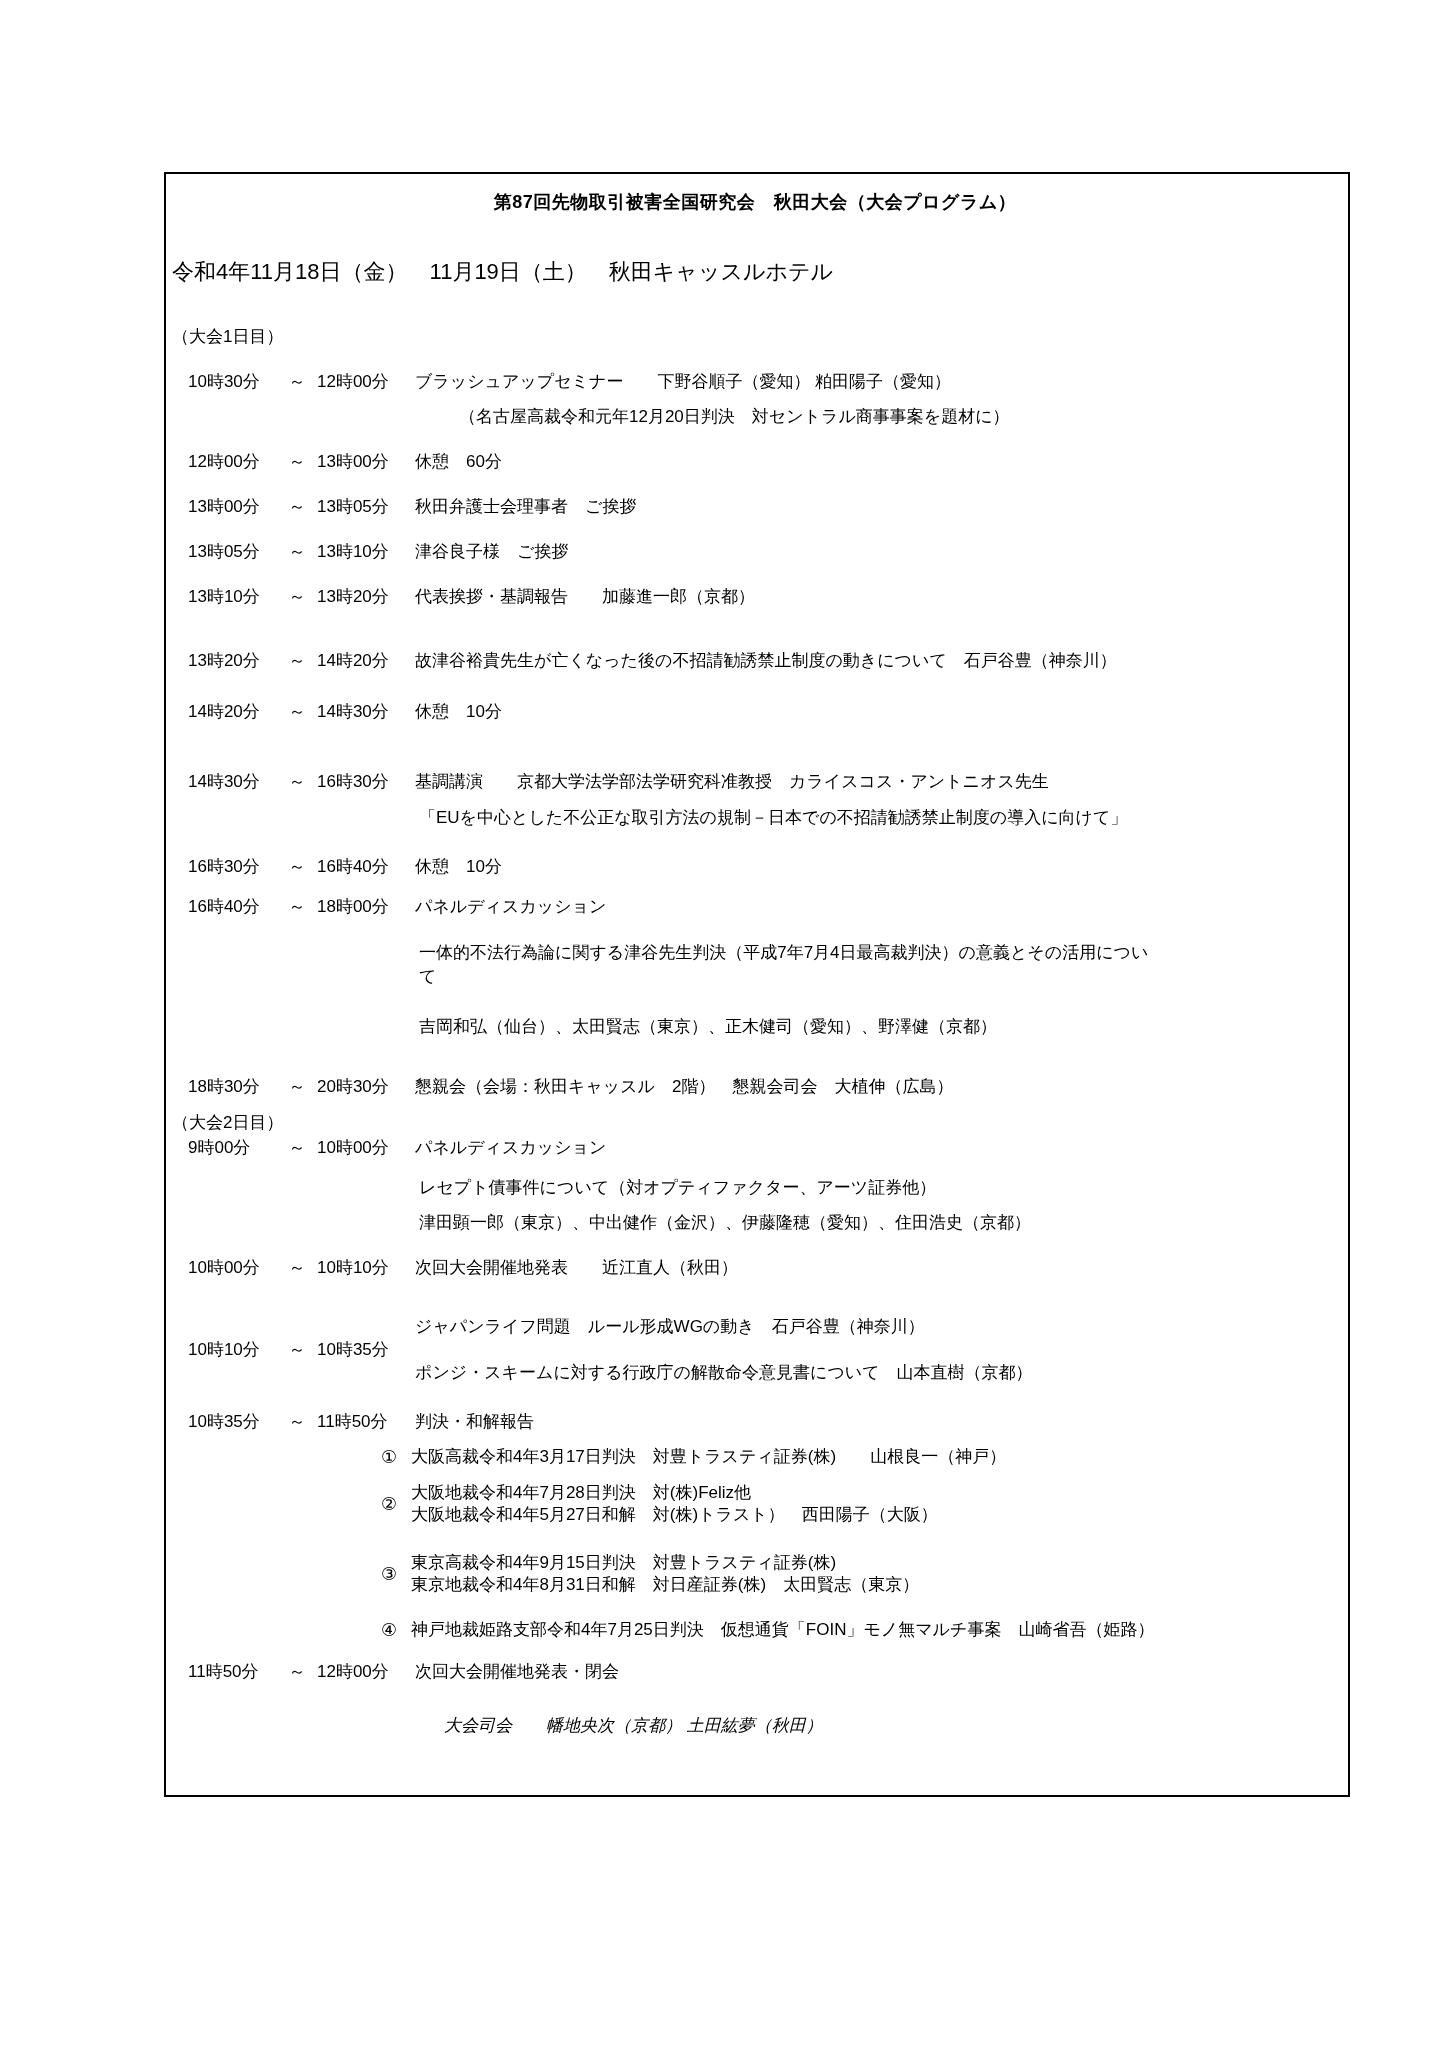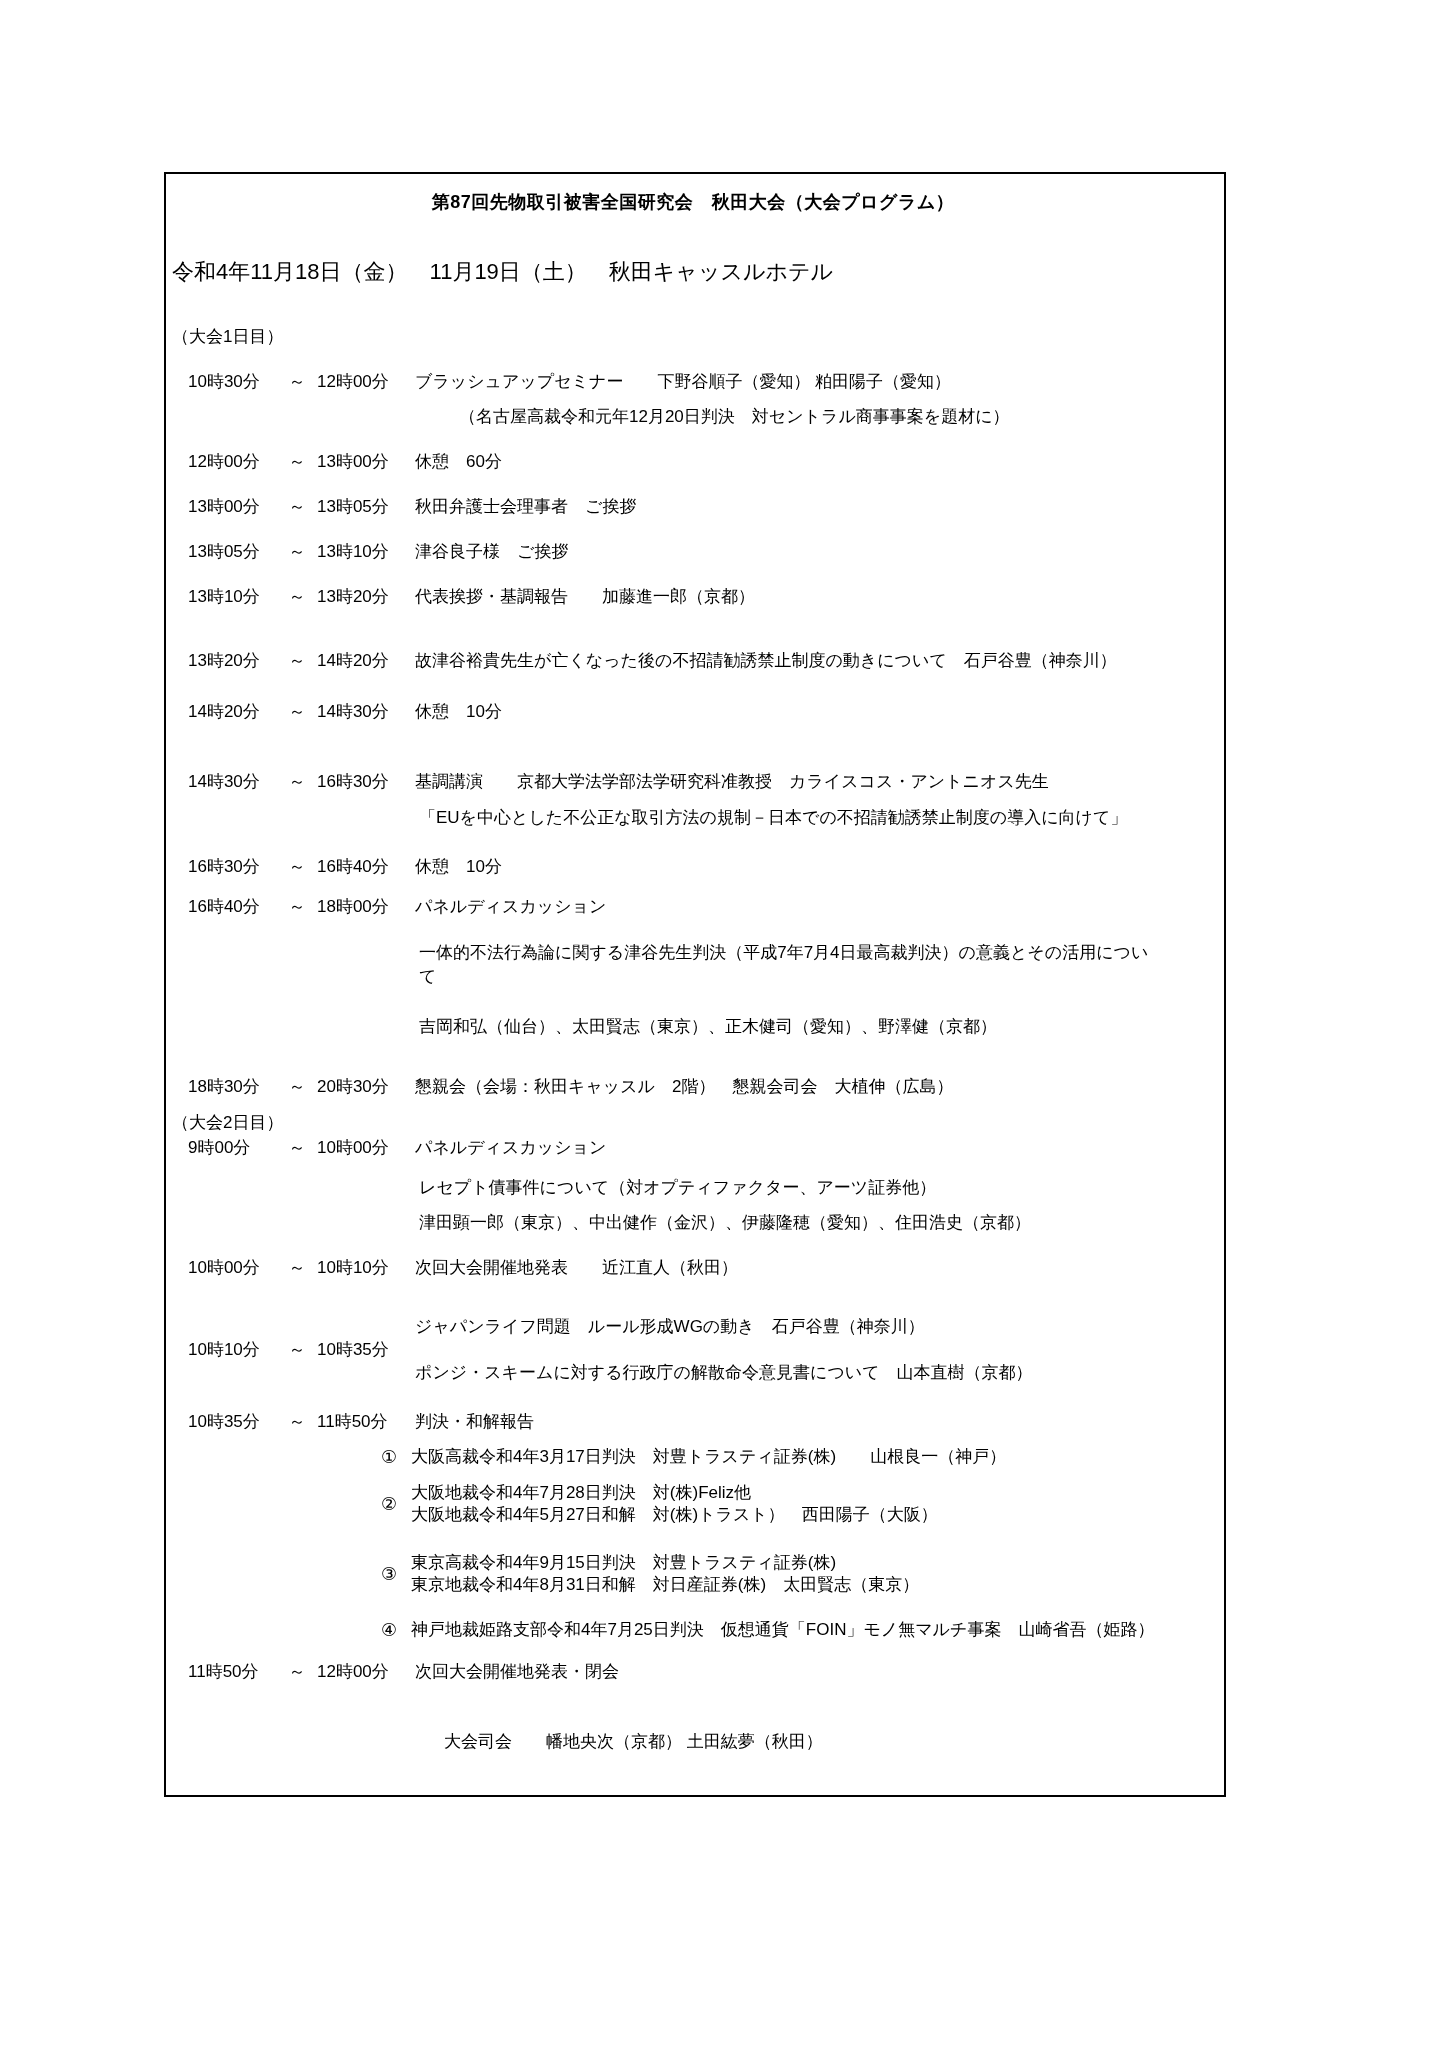--- a/index.html
+++ b/index.html
@@ -11,21 +11,21 @@
     width: 1449px;
     height: 2048px;
     position: relative;
     font-family: "Liberation Sans", "DejaVu Sans", sans-serif;
     color: #000000;
   }
   .sheet {
     position: absolute;
     left: 164px;
     top: 172px;
-    width: 1062px;
+    width: 1186px;
     height: 1625px;
     border: 2px solid #000000;
     box-sizing: border-box;
     padding: 0 10px 0 6px;
     overflow: hidden;
     background: #ffffff;
   }
   .title {
     margin-top: 17px;
     text-align: center;
@@ -84,21 +84,21 @@
   .mt3  { margin-top: 3px; }
   .mt13 { margin-top: 13px; }
   .mt14 { margin-top: 14px; }
   .mt18 { margin-top: 18px; }
   .mt20 { margin-top: 20px; }
   .mt23 { margin-top: 23px; }
   .mt26 { margin-top: 26px; }
   .mt27 { margin-top: 27px; }
   .mt28 { margin-top: 14px; }
   .mt29 { margin-top: 29px; }
-  .mt33 { margin-top: 48px; }
+  .mt33 { margin-top: 32px; font-style: italic; }
   .mt37 { margin-top: 37px; }
   .mt38 { margin-top: 38px; }
   .mt42 { margin-top: 42px; }
   .mt43 { margin-top: 43px; }
   .mt48 { margin-top: 48px; }
 </style>
 </head>
 <body>
 
 <div class="sheet">

